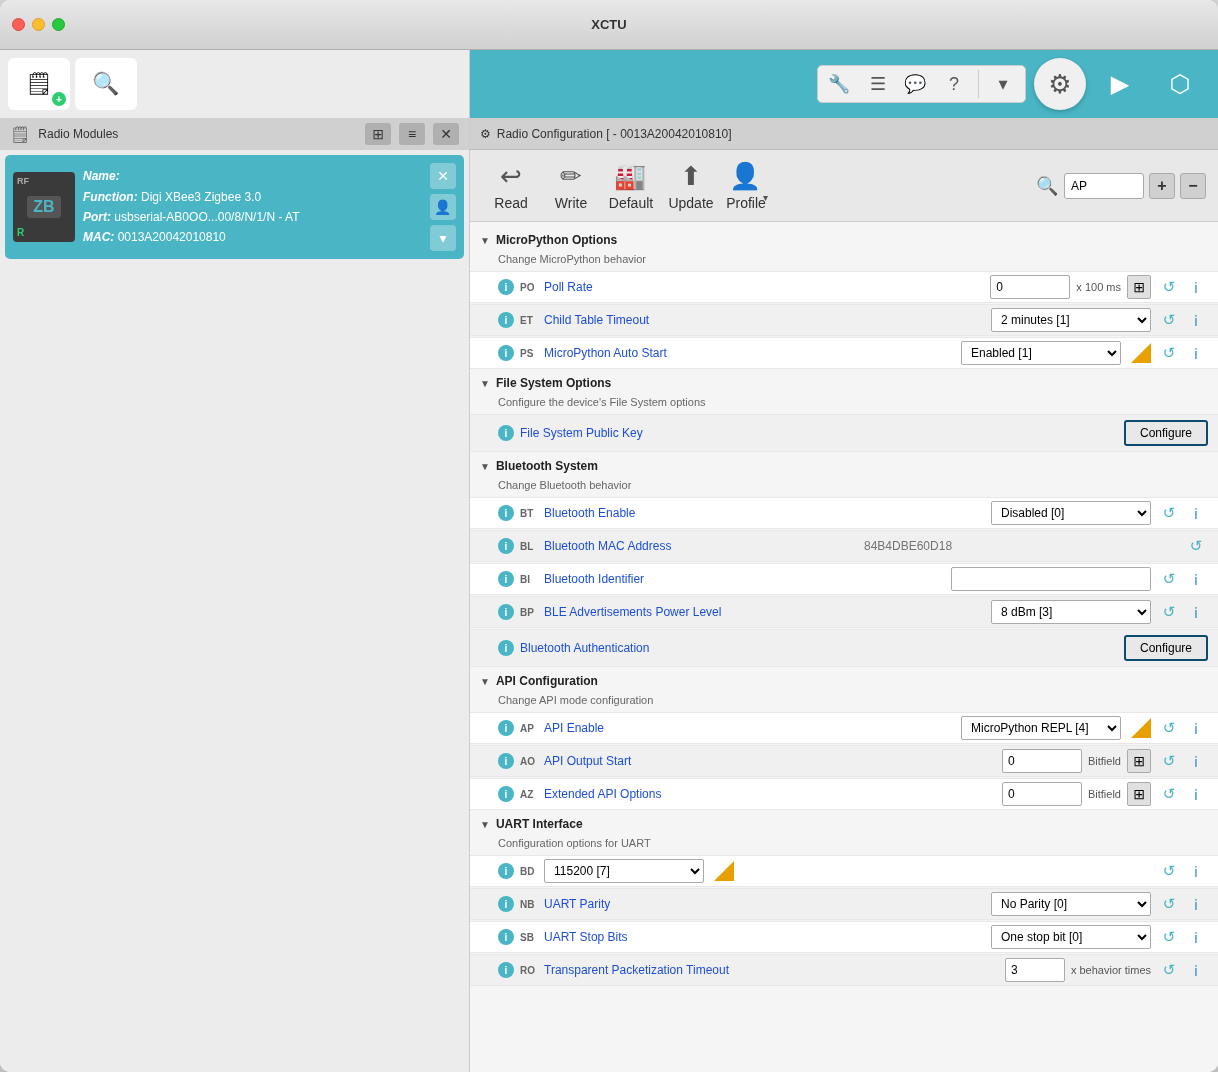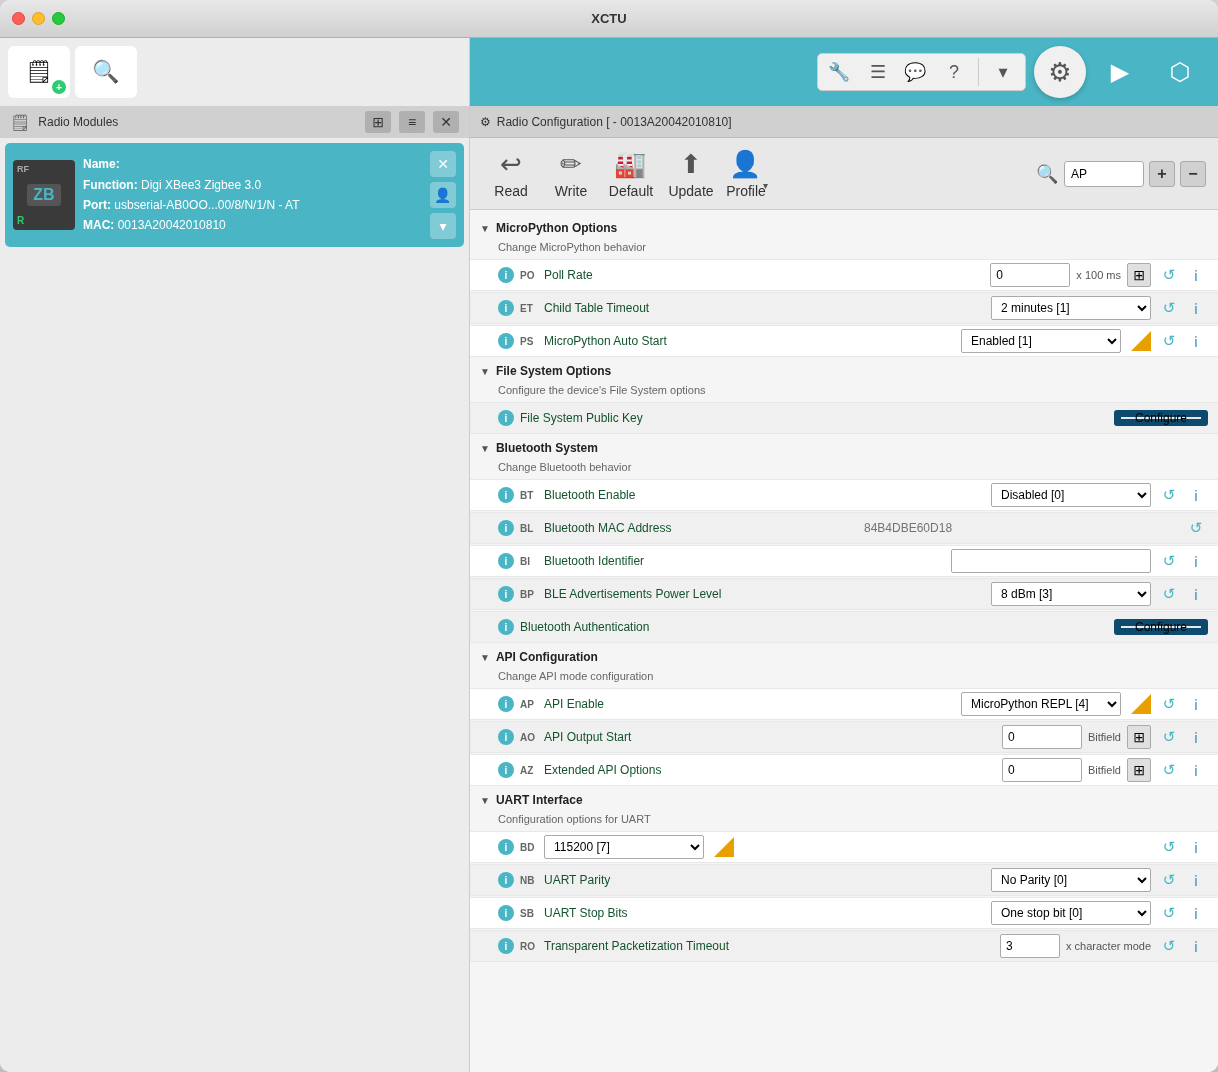--- a/index.html
+++ b/index.html
@@ -17,21 +17,21 @@
       height: 1072px;
       background: #ececec;
       border-radius: 10px;
       overflow: hidden;
       box-shadow: 0 10px 40px rgba(0,0,0,0.4);
       display: flex;
       flex-direction: column;
     }
     .title-bar {
       background: linear-gradient(to bottom, #e8e8e8, #d0d0d0);
-      height: 38px;
+      height: 50px;
       display: flex;
       align-items: center;
       justify-content: center;
       position: relative;
       border-bottom: 1px solid #b0b0b0;
     }
     .traffic-lights {
       position: absolute;
       left: 12px;
       display: flex;
@@ -222,21 +222,21 @@
       left: 4px;
       font-size: 10px;
       color: #2ecc71;
     }
     .device-info {
       flex: 1;
       color: white;
       font-size: 12px;
       line-height: 1.7;
     }
-    .device-info b { font-weight: 600; }
+    .device-info b { font-weight: 600; font-style: italic; }
     .device-actions {
       display: flex;
       flex-direction: column;
       gap: 5px;
     }
     .device-action-btn {
       width: 26px;
       height: 26px;
       background: rgba(255,255,255,0.3);
       border-radius: 4px;
@@ -387,21 +387,21 @@
     }
     .param-code {
       font-size: 10px;
       color: #666;
       font-weight: 700;
       width: 18px;
       flex-shrink: 0;
     }
     .param-name {
       font-size: 12px;
-      color: #14532d;
+      color: #1d4ed8;
       flex: 1;
     }
     .param-value-input {
       height: 24px;
       border: 1px solid #aaa;
       border-radius: 2px;
       padding: 0 5px;
       font-size: 12px;
       background: white;
     }
@@ -425,24 +425,24 @@
       background: #e0e0e0;
       border: 1px solid #aaa;
       border-radius: 2px;
       display: flex;
       align-items: center;
       justify-content: center;
       cursor: pointer;
       font-size: 14px;
     }
     .configure-btn {
-      height: 16px;
+      height: 26px;
       padding: 0 14px;
       background: #e8e8e8;
-      border: 7px solid #0c4a6e;
+      border: 2px solid #0c4a6e;
       border-radius: 3px;
       font-size: 12px;
       cursor: pointer;
       display: flex;
       align-items: center;
     }
     .action-icons {
       display: flex;
       gap: 3px;
       margin-left: auto;
@@ -829,21 +829,21 @@
             <div class="action-icon-btn action-icon-teal">↺</div>
             <div class="action-icon-btn action-icon-blue">ℹ</div>
           </div>
         </div>
 
         <div class="config-row gray">
           <div class="info-btn">i</div>
           <span class="param-code">RO</span>
           <span class="param-name">Transparent Packetization Timeout</span>
           <input class="param-value-input" type="text" value="3" style="width: 60px;">
-          <span class="param-unit">x character mode</span>
+          <span class="param-unit">x behavior times</span>
           <div class="action-icons">
             <div class="action-icon-btn action-icon-teal">↺</div>
             <div class="action-icon-btn action-icon-blue">ℹ</div>
           </div>
         </div>
 
       </div>
     </div>
   </div>
 </div>

